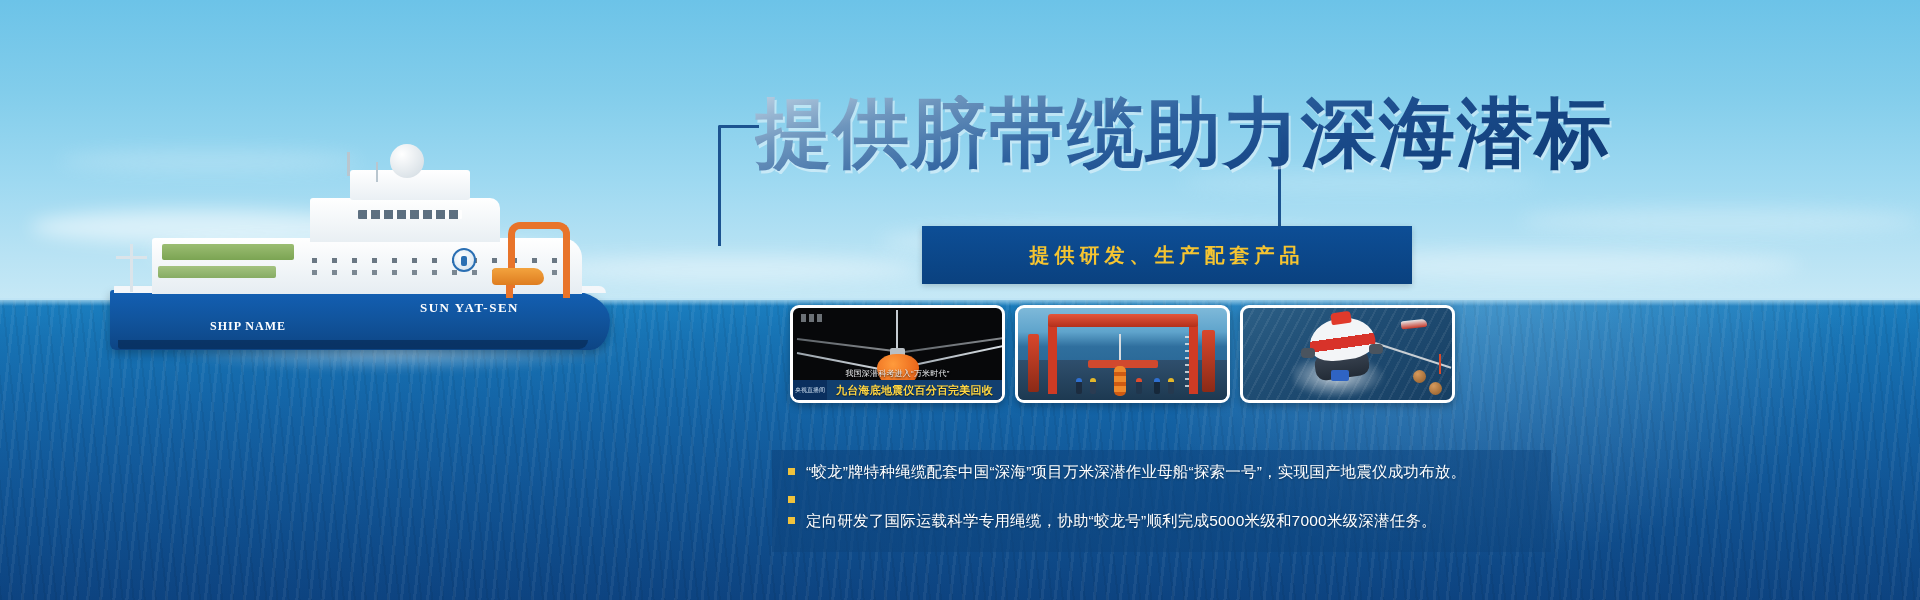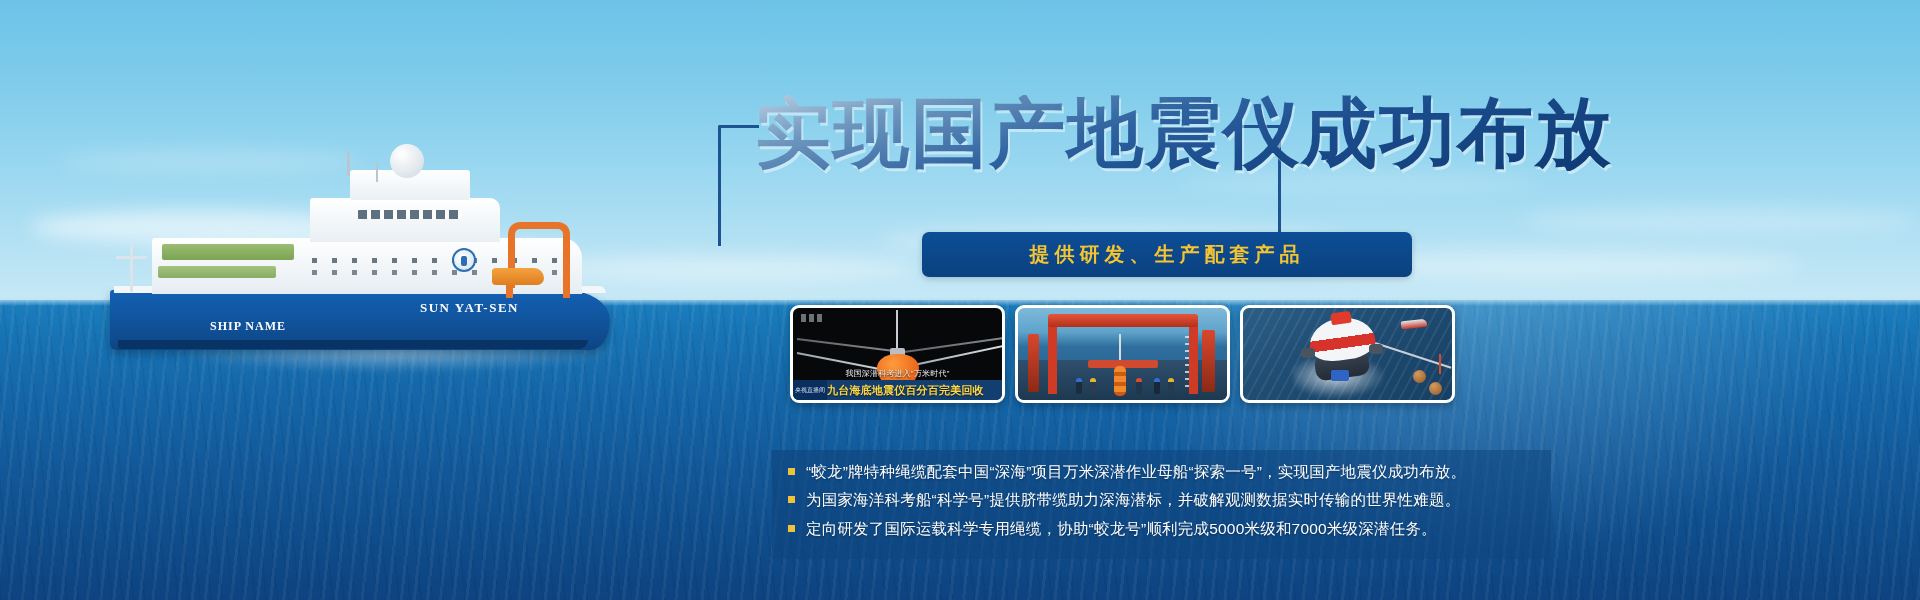--- a/index.html
+++ b/index.html
@@ -147,25 +147,24 @@
     border-radius:2px 0 0 0;
   }
   .bracket-r{
     position:absolute;left:1240px;top:125px;width:38px;height:118px;
     border-right:3px solid #1c5390;border-top:3px solid #1c5390;
     border-radius:0 2px 0 0;
   }
 
   
   .subbar{
-    position:absolute;left:922px;top:232px;width:490px;height:45px;
+    position:absolute;left:922px;top:226px;width:490px;height:58px;
     background:linear-gradient(to bottom,#0d4e96,#0a417f);
     display:flex;align-items:center;justify-content:center;
     box-shadow:0 2px 6px rgba(0,0,0,.18);
-    border-radius:7px;
   }
   .subbar span{
     color:#f5c431;font-size:20px;font-weight:700;letter-spacing:5px;
     font-family:"DejaVu Sans","Liberation Sans",sans-serif;
   }
 
   
   .thumbs{position:absolute;left:790px;top:305px;display:flex;gap:10px;}
   .thumb{
     width:215px;height:98px;border-radius:9px;overflow:hidden;position:relative;
@@ -200,21 +199,21 @@
   .t1 .cap-bar{
     position:absolute;left:0;bottom:0;width:100%;height:20px;
     background:linear-gradient(to right,#0b3f7d 0 34px,#123f6f 34px 100%);
     display:flex;align-items:center;
   }
   .t1 .cap-tag{
     width:34px;flex:none;color:#cfe0f2;font-size:6px;text-align:center;line-height:20px;
     background:#0a2f5e;
   }
   .t1 .cap-head{
-    flex:1;color:#ffd642;font-size:11px;font-weight:700;text-align:left;
+    flex:1;color:#ffd642;font-size:11px;font-weight:700;text-align:center;
     letter-spacing:.2px;white-space:nowrap;text-shadow:0 1px 1px rgba(0,0,0,.6);
   }
   
   .t2{background:linear-gradient(to bottom,#7eb9d9 0%,#5fa4cc 26%,#2f6f9e 42%,#215c89 100%);}
   .t2 .deck{position:absolute;left:0;bottom:0;width:100%;height:40px;
     background:linear-gradient(to bottom,#2f4f6d,#1d3951);}
   .t2 .gantry{position:absolute;left:30px;top:8px;width:150px;height:54px;
     border:9px solid #cf3b24;border-bottom:none;border-radius:7px 7px 0 0;box-sizing:border-box;}
   .t2 .gbar{position:absolute;left:30px;top:6px;width:150px;height:13px;
     background:linear-gradient(to bottom,#e4563b,#b32f1a);border-radius:3px;}
@@ -331,21 +330,21 @@
     <div class="crane-leg2"></div>
     <div class="lifeboat"></div>
     <div class="ship-badge"></div>
     <div class="ship-name-1">SHIP NAME</div>
     <div class="ship-name-2">SUN YAT-SEN</div>
   </div>
 
   <div class="bracket"></div>
   <div class="bracket-r"></div>
   <div class="headline-wrap">
-    <div class="headline">实现国产地震仪成功布放</div>
+    <div class="headline">提供脐带缆助力深海潜标</div>
   </div>
 
   <div class="subbar">
     <span>提供研发、生产配套产品</span>
   </div>
 
   <div class="thumbs">
 
     <div class="thumb t1">
       <div class="tvlogo"></div>
@@ -407,21 +406,20 @@
     </div>
   </div>
 
   <div class="bullets">
     <div class="bullet-row">
       <div class="dot"></div>
       <div class="btxt">“蛟龙”牌特种绳缆配套中国“深海”项目万米深潜作业母船“探索一号”，实现国产地震仪成功布放。</div>
     </div>
     <div class="bullet-row">
       <div class="dot"></div>
-      <div class="btxt">为国家海洋科考船“科学号”提供脐带缆助力深海潜标，并破解观测数据实时传输的世界性难题。</div>
     </div>
     <div class="bullet-row">
       <div class="dot"></div>
       <div class="btxt">定向研发了国际运载科学专用绳缆，协助“蛟龙号”顺利完成5000米级和7000米级深潜任务。</div>
     </div>
   </div>
 
 </div>
 
 </body></html>

